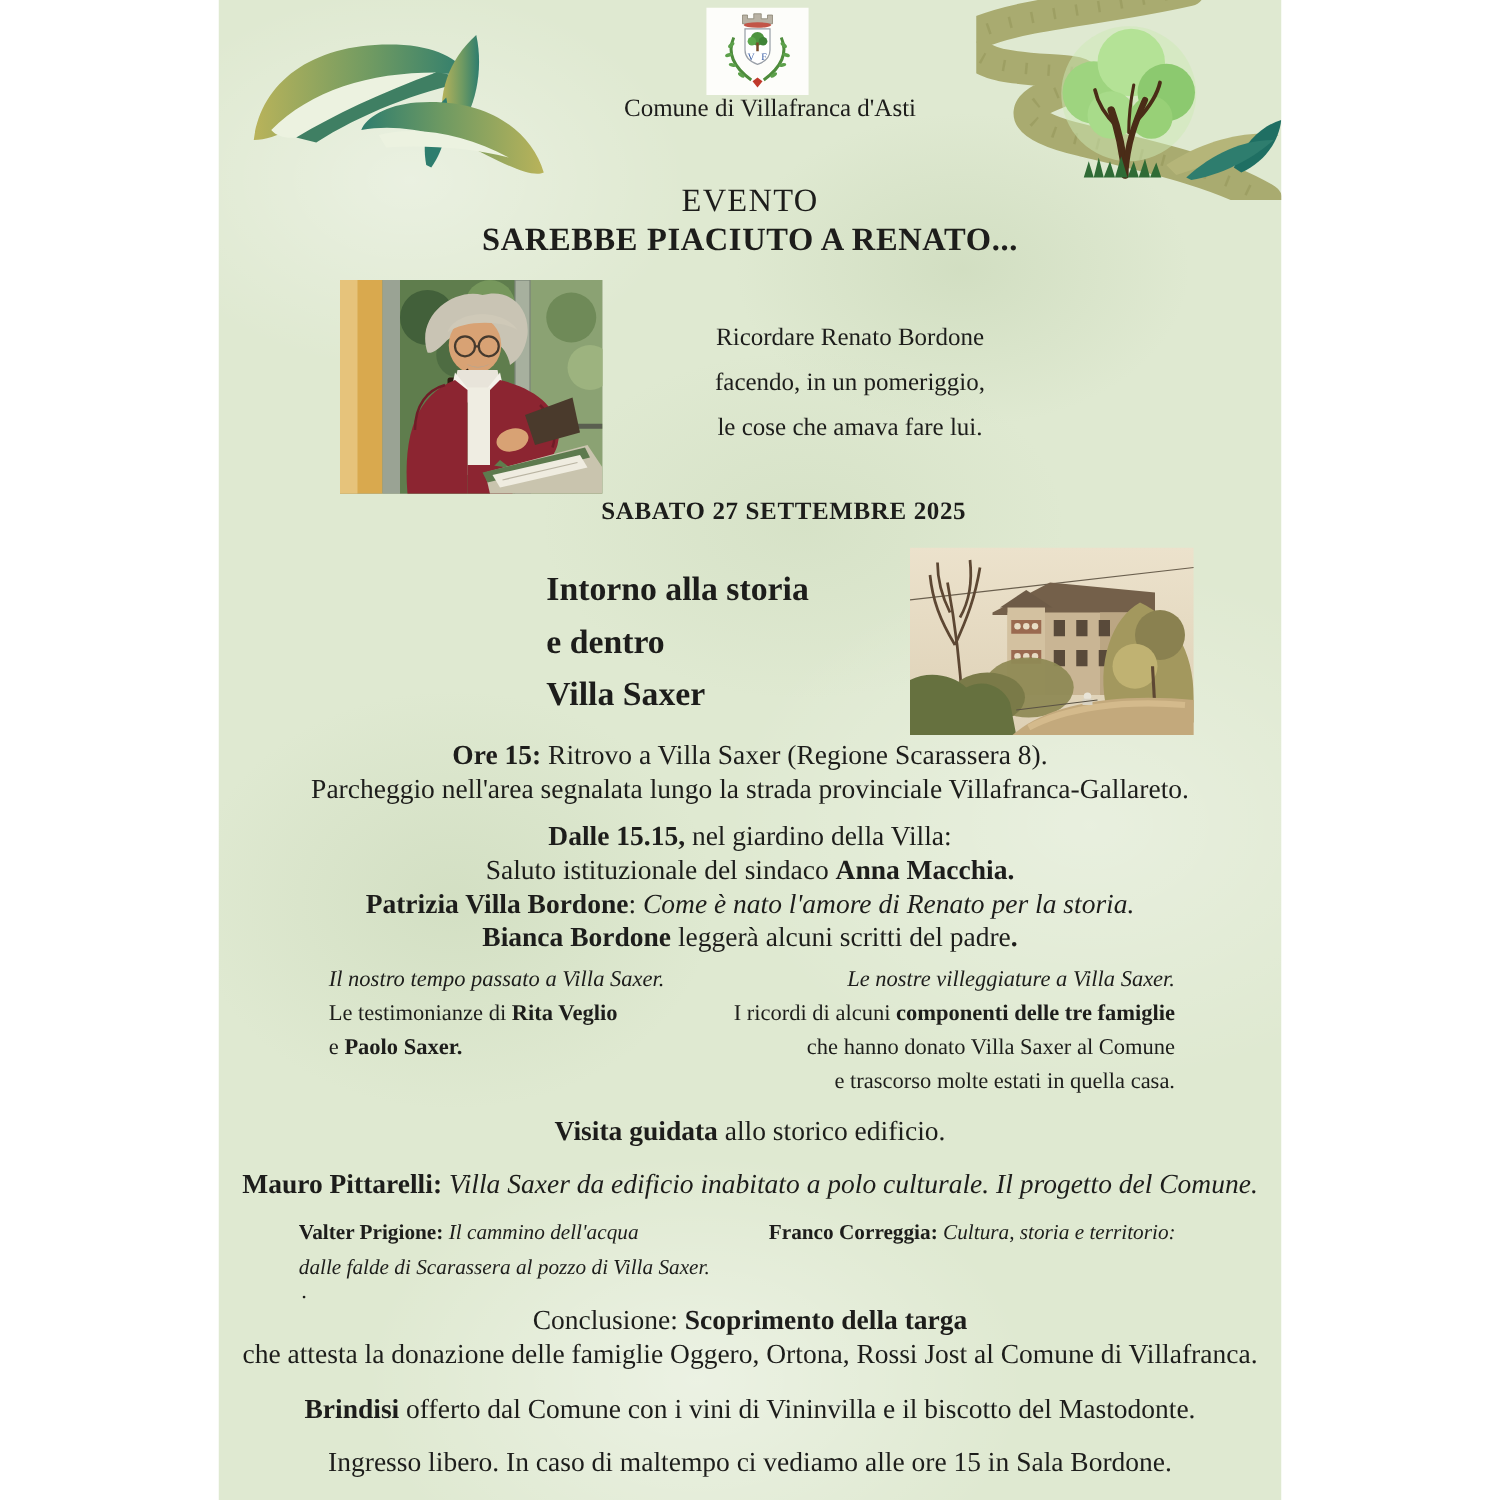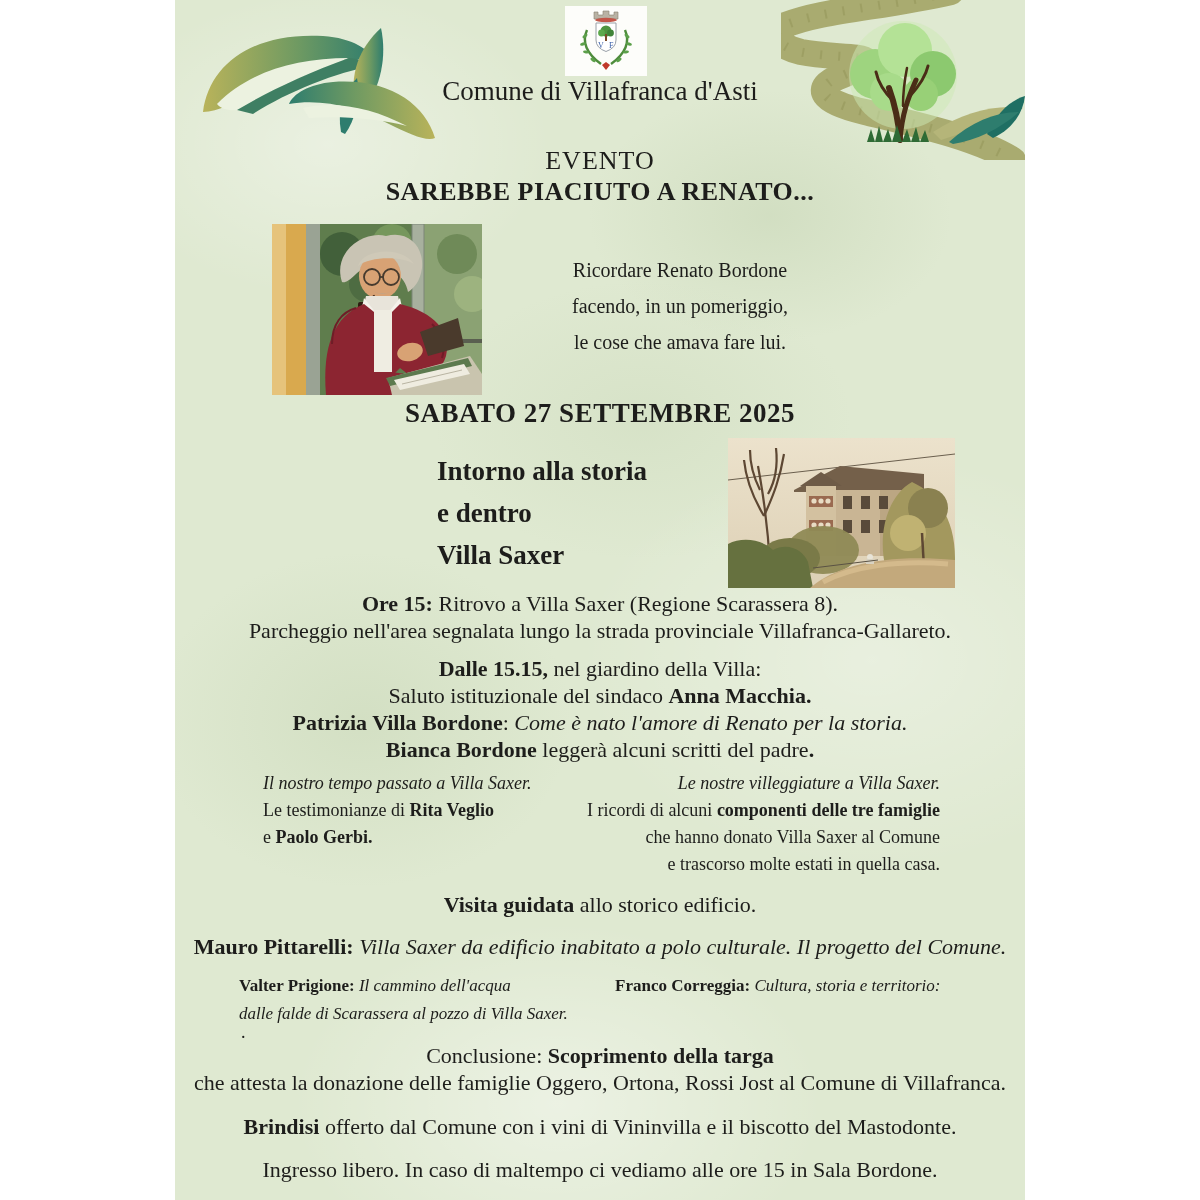--- a/index.html
+++ b/index.html
@@ -15,25 +15,25 @@
     background-image:
       radial-gradient(ellipse 320px 220px at 18% 12%, rgba(255,255,255,0.35), rgba(255,255,255,0) 70%),
       radial-gradient(ellipse 420px 300px at 82% 55%, rgba(255,255,255,0.30), rgba(255,255,255,0) 70%),
       radial-gradient(ellipse 380px 260px at 45% 92%, rgba(255,255,255,0.40), rgba(255,255,255,0) 70%),
       radial-gradient(ellipse 260px 180px at 70% 18%, rgba(163,185,140,0.22), rgba(163,185,140,0) 70%),
       radial-gradient(ellipse 300px 240px at 22% 60%, rgba(163,185,140,0.20), rgba(163,185,140,0) 70%),
       radial-gradient(ellipse 300px 200px at 55% 35%, rgba(163,185,140,0.14), rgba(163,185,140,0) 70%);
   }
   .abs{position:absolute;}
   .center{position:absolute;left:0;width:100%;text-align:center;}
-  .municipality{top:76px;font-size:27px;}
+  .municipality{top:76px;font-size:20px;padding-left:16px;}
   .evento{top:146px;font-size:26px;letter-spacing:1px;}
   .event-title{top:177px;font-size:26px;font-weight:bold;letter-spacing:0.5px;}
   .intro{left:335px;top:252px;width:340px;text-align:center;font-size:20px;line-height:36px;}
-  .date-line{top:398px;font-size:27px;font-weight:bold;letter-spacing:0.5px;}
+  .date-line{top:398px;font-size:20px;font-weight:bold;letter-spacing:0.5px;padding-left:27px;}
   .venue{left:262px;top:450px;font-size:27px;font-weight:bold;line-height:42px;}
   .body-txt{font-size:22px;line-height:27px;}
   .meeting{top:590px;}
   .program{top:655px;}
   .cols{position:absolute;top:770px;left:88px;width:677px;display:flex;justify-content:space-between;font-size:18px;line-height:27px;}
   .col-left{text-align:left;}
   .col-right{text-align:right;}
   .visita{top:891px;}
   .mauro{top:933px;white-space:nowrap;}
   .row2{position:absolute;top:972px;left:0;width:100%;font-size:17px;line-height:28px;}
@@ -280,21 +280,21 @@
       <div><strong>Dalle 15.15,</strong><span> nel giardino della Villa:</span></div>
       <div><span>Saluto istituzionale del sindaco </span><strong>Anna Macchia.</strong></div>
       <div><strong>Patrizia Villa Bordone</strong><span>: </span><em>Come è nato l'amore di Renato per la storia.</em></div>
       <div><strong>Bianca Bordone</strong><span> leggerà alcuni scritti del padre</span><strong>.</strong></div>
     </div>
 
     <div class="cols">
       <div class="col-left">
         <div><em>Il nostro tempo passato a Villa Saxer.</em></div>
         <div><span>Le testimonianze di </span><strong>Rita Veglio</strong></div>
-        <div><span>e </span><strong>Paolo Gerbi.</strong></div>
+        <div><span>e </span><strong>Paolo Saxer.</strong></div>
       </div>
       <div class="col-right">
         <div><em>Le nostre villeggiature a Villa Saxer.</em></div>
         <div><span>I ricordi di alcuni </span><strong>componenti delle tre famiglie</strong></div>
         <div>che hanno donato Villa Saxer al Comune</div>
         <div>e trascorso molte estati in quella casa.</div>
       </div>
     </div>
 
     <div class="center visita body-txt"><strong>Visita guidata</strong><span> allo storico edificio.</span></div>

